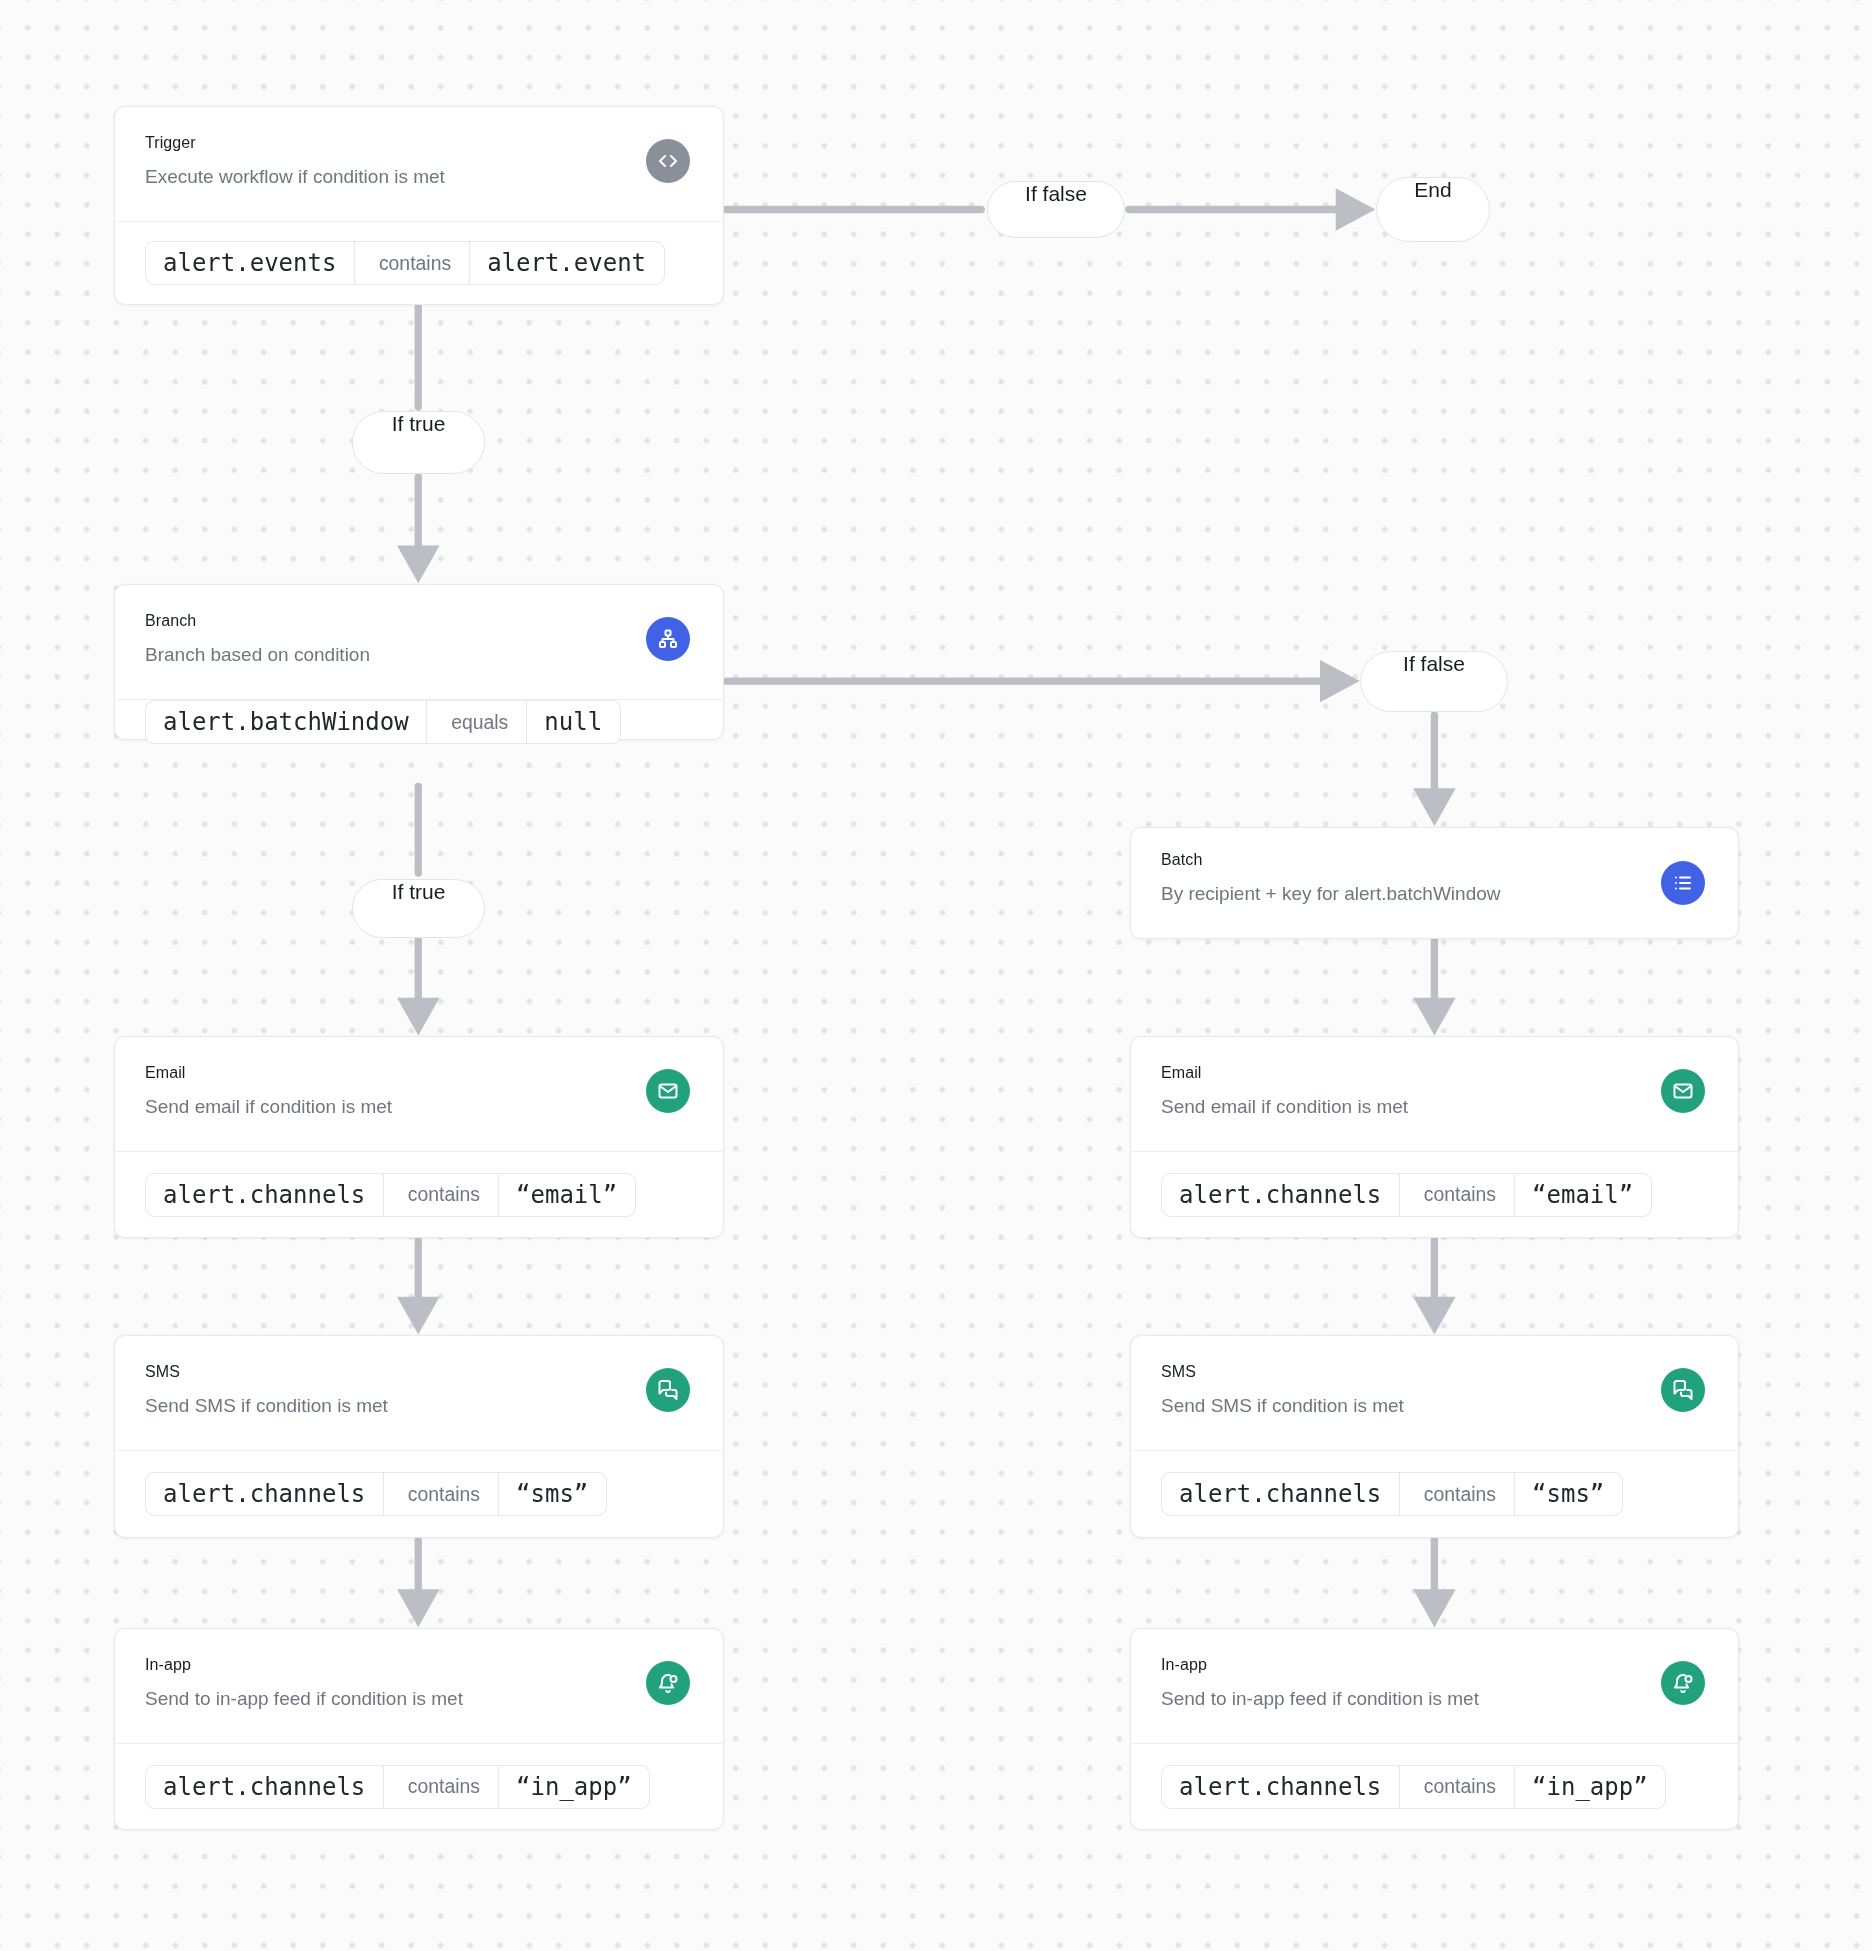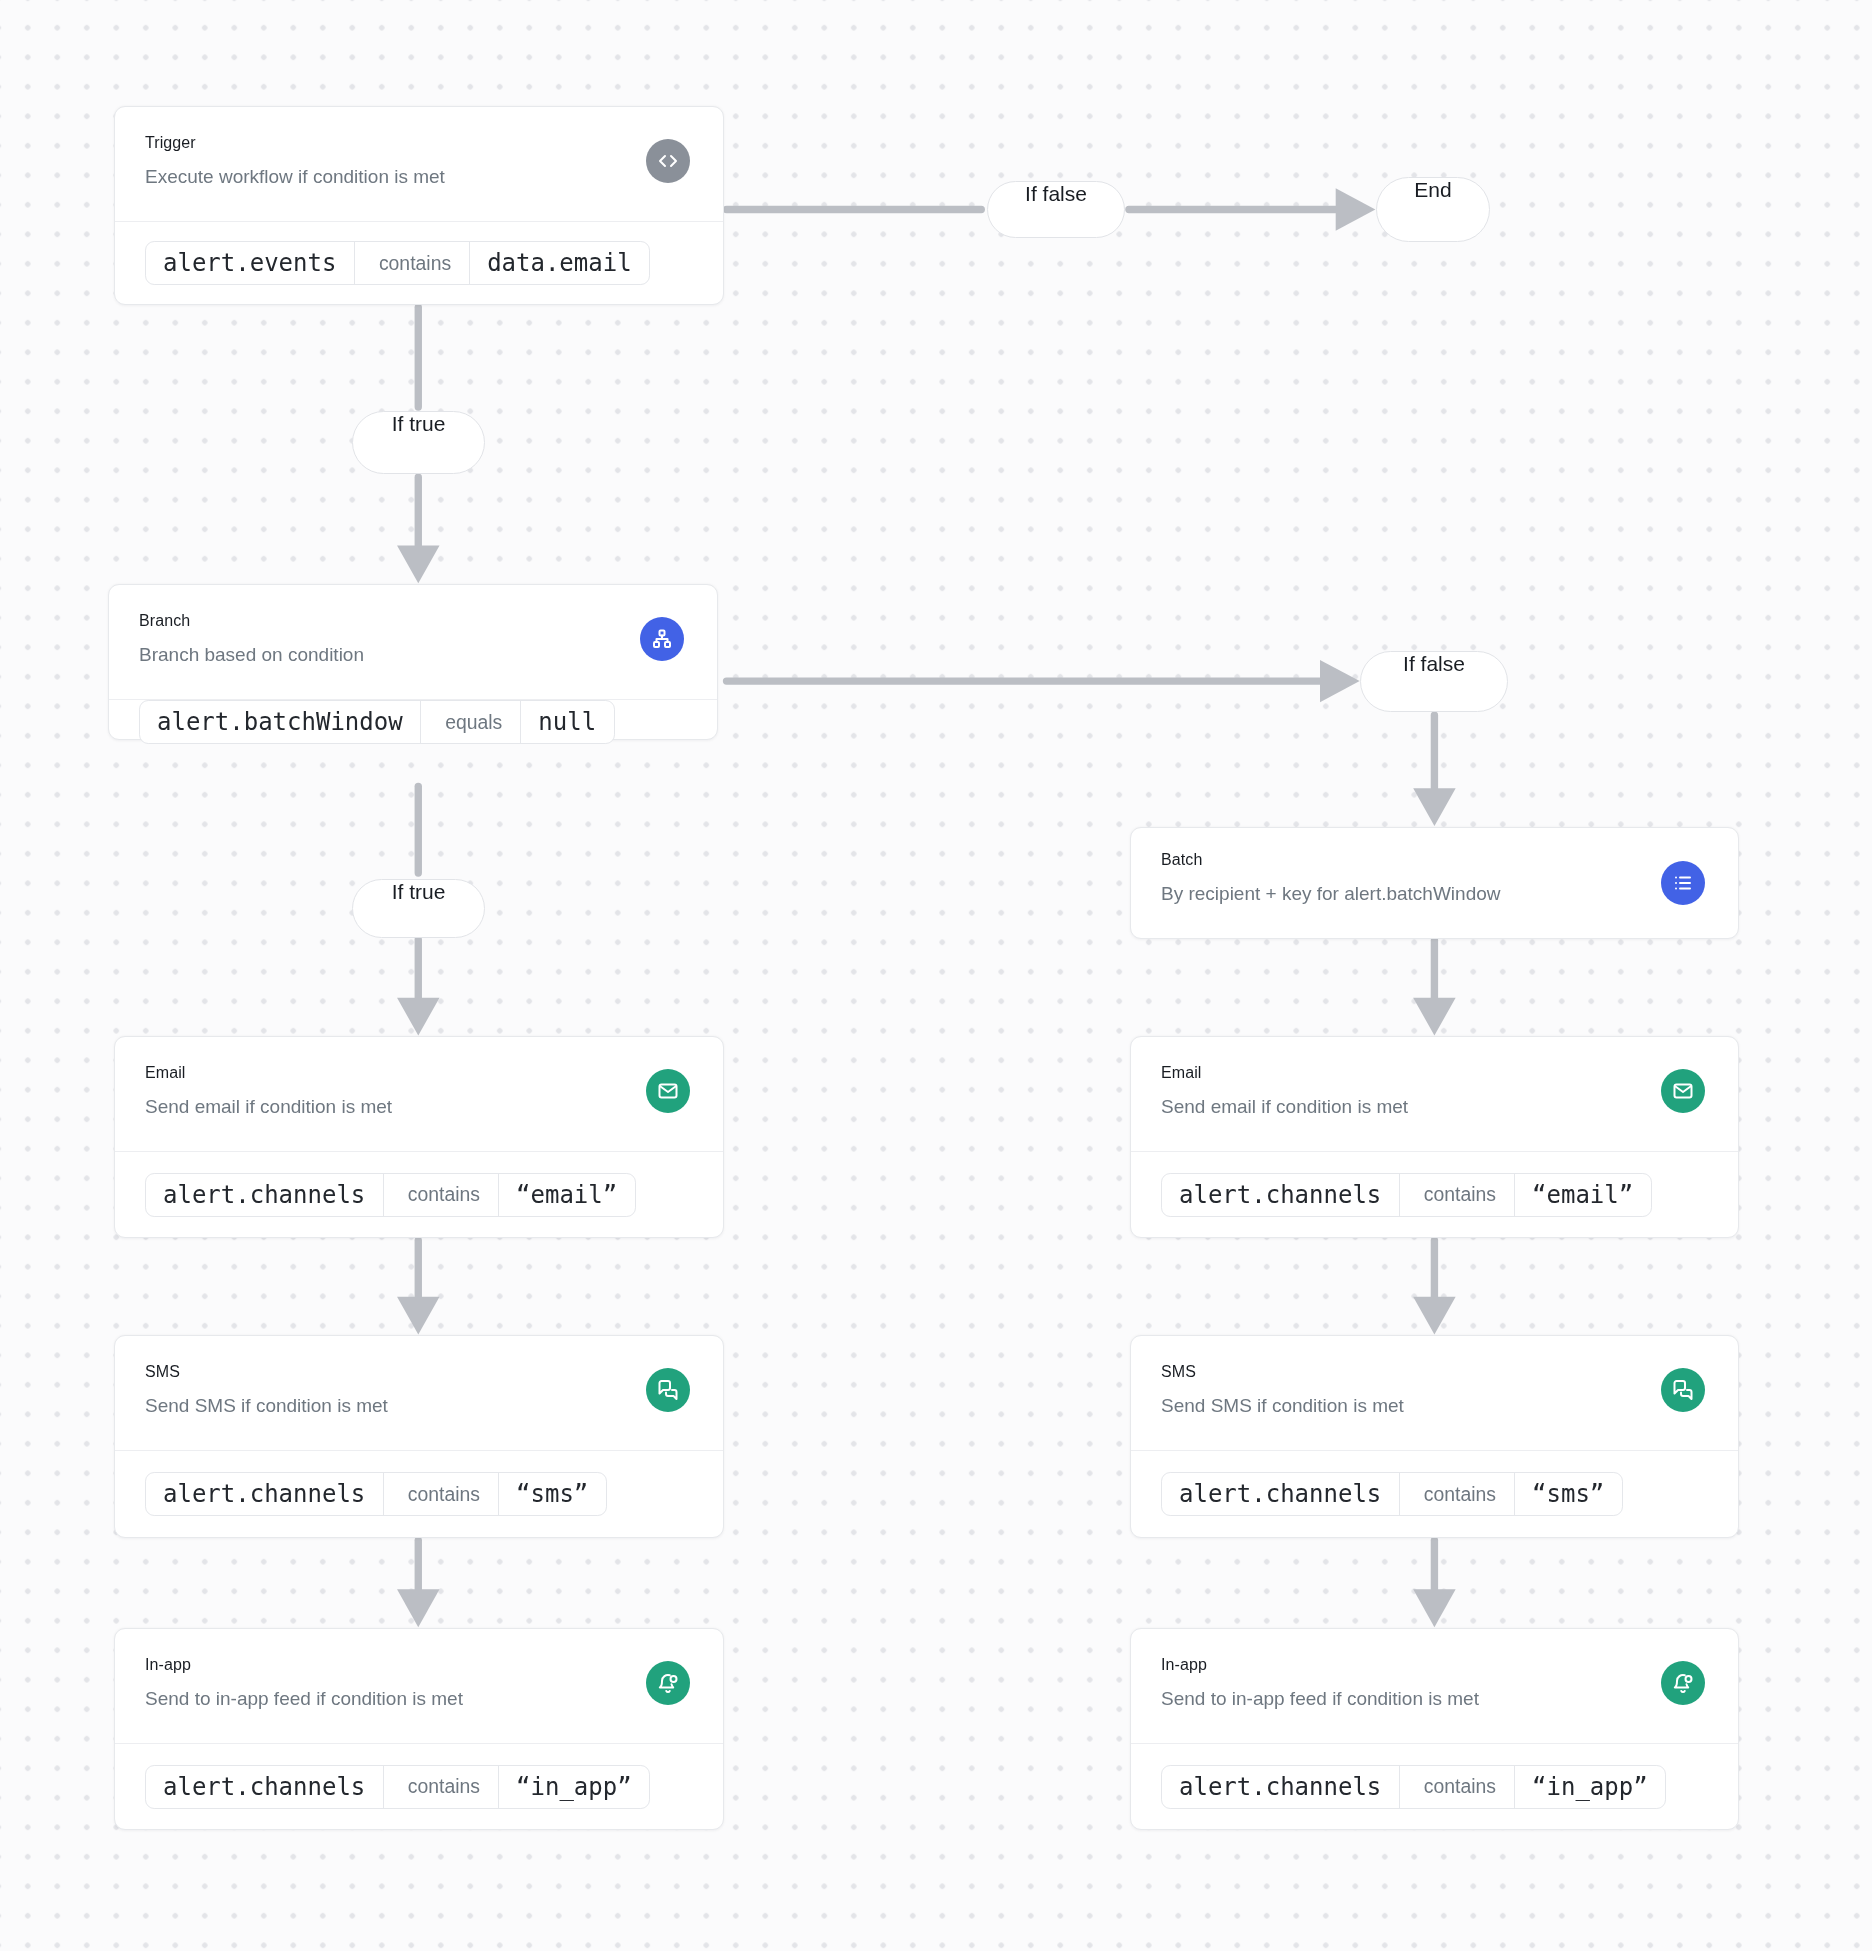--- a/index.html
+++ b/index.html
@@ -173,36 +173,36 @@
           <polyline points="9 7 4 12 9 17"></polyline>
             <polyline points="15 7 20 12 15 17"></polyline>
         </svg>
       </div>
     </div>
     <div class="card-divider"></div>
     <div class="card-cond">
       <div class="chip">
         <span class="seg mono">alert.events</span>
         <span class="seg op">contains</span>
-        <span class="seg mono">data.email</span>
+        <span class="seg mono">alert.event</span>
       </div>
     </div>
   </div>
 
   <div class="pill" style="left:987px;top:181px;width:138px;height:57px">
     <span>If false</span>
   </div>
   <div class="pill" style="left:1376px;top:177px;width:114px;height:65px">
     <span>End</span>
   </div>
   <div class="pill" style="left:352px;top:411px;width:133px;height:63px">
     <span>If true</span>
   </div>
 
-  <div class="card" style="left:108px;top:584px;width:610px;height:156px">
+  <div class="card" style="left:114px;top:584px;width:610px;height:156px">
     <div class="card-header">
       <div class="card-text">
         <div class="card-title">Branch</div>
         <div class="card-subtitle">Branch based on condition</div>
       </div>
       <div class="icon-circle blue">
         <svg viewBox="0 0 24 24" stroke="#fff" stroke-width="2" fill="none" stroke-linecap="round" stroke-linejoin="round">
           <rect x="9.5" y="3.5" width="5" height="5" rx="1"></rect>
           <rect x="4" y="15" width="5" height="5" rx="1"></rect>
           <rect x="15" y="15" width="5" height="5" rx="1"></rect>

